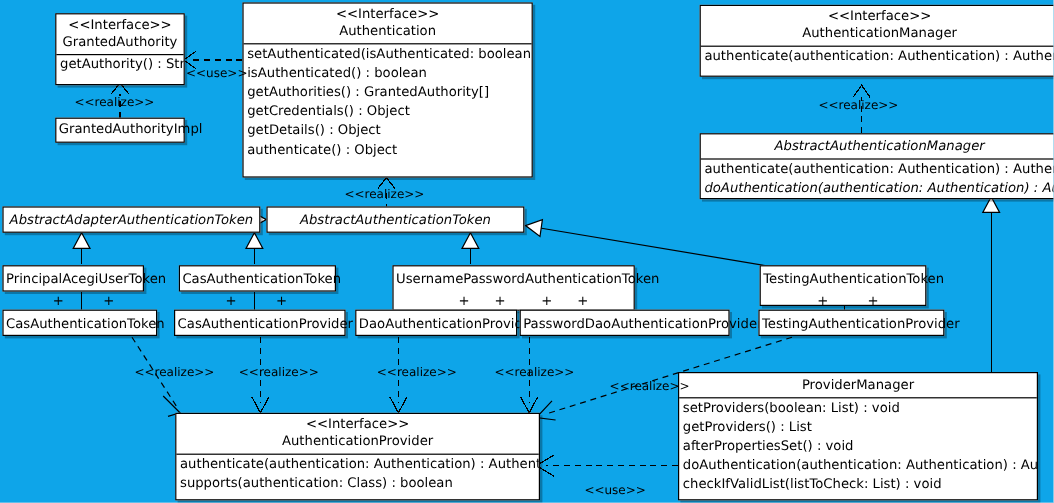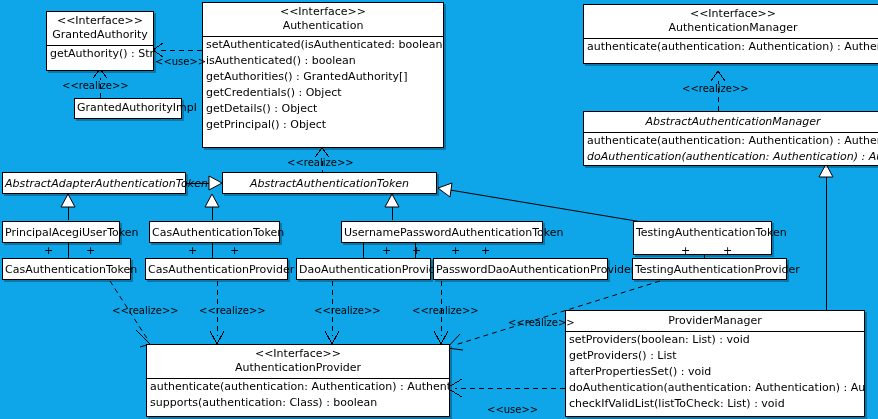--- a/index.html
+++ b/index.html
@@ -186,34 +186,34 @@
   <div class="uml-box" style="left:46px; top:11px; width:108px; height:60px;">
     <div class="box-header">
       <span class="stereo">&lt;&lt;Interface&gt;&gt;</span>
       <span class="cls-name">GrantedAuthority</span>
     </div>
     <div class="compartment">
       <div class="member">getAuthority() : String</div>
     </div>
   </div>
 
-  <div class="simple-box" style="left:46px; top:98px; width:108px; height:21px;margin-left:28px;">GrantedAuthorityImpl</div>
+  <div class="simple-box" style="left:46px; top:98px; width:108px; height:21px;">GrantedAuthorityImpl</div>
 
   <div class="uml-box" style="left:202px; top:2px; width:242px; height:146px;">
     <div class="box-header">
       <span class="stereo">&lt;&lt;Interface&gt;&gt;</span>
       <span class="cls-name">Authentication</span>
     </div>
     <div class="compartment">
       <div class="member">setAuthenticated(isAuthenticated: boolean) : void</div>
       <div class="member">isAuthenticated() : boolean</div>
       <div class="member">getAuthorities() : GrantedAuthority[]</div>
       <div class="member">getCredentials() : Object</div>
       <div class="member">getDetails() : Object</div>
-      <div class="member">getPrincipal() : Object</div>
+      <div class="member">authenticate() : Object</div>
     </div>
   </div>
 
   <div class="uml-box" style="left:583px; top:4px; width:300px; height:60px;">
     <div class="box-header">
       <span class="stereo">&lt;&lt;Interface&gt;&gt;</span>
       <span class="cls-name">AuthenticationManager</span>
     </div>
     <div class="compartment">
       <div class="member">authenticate(authentication: Authentication) : Authentication</div>
@@ -223,27 +223,27 @@
   <div class="uml-box" style="left:583px; top:111px; width:300px; height:55px;">
     <div class="box-header" style="padding-top:3px;">
       <span class="cls-name abstract">AbstractAuthenticationManager</span>
     </div>
     <div class="compartment">
       <div class="member">authenticate(authentication: Authentication) : Authentication</div>
       <div class="member abstract">doAuthentication(authentication: Authentication) : Authentication</div>
     </div>
   </div>
 
-  <div class="simple-box abstract" style="left:2px; top:172px; width:184px; height:22px; line-height:19px;">AbstractAdapterAuthenticationToken</div>
+  <div class="simple-box abstract" style="left:2px; top:172px; width:215px; height:22px; line-height:19px;">AbstractAdapterAuthenticationToken</div>
 
   <div class="simple-box abstract" style="left:222px; top:172px; width:215px; height:22px; line-height:19px;">AbstractAuthenticationToken</div>
 
   <div class="simple-box" style="left:2px; top:221px; width:118px; height:22px; line-height:19px;">PrincipalAcegiUserToken</div>
   <div class="simple-box" style="left:149px; top:221px; width:131px; height:22px; line-height:19px;">CasAuthenticationToken</div>
-  <div class="simple-box" style="left:341px; top:221px; width:202px; height:22px; line-height:19px;">UsernamePasswordAuthenticationToken</div>
+  <div class="simple-box" style="left:327px; top:221px; width:202px; height:38px; line-height:19px;">UsernamePasswordAuthenticationToken</div>
   <div class="simple-box" style="left:633px; top:221px; width:139px; height:34px; line-height:19px;">TestingAuthenticationToken</div>
 
   <div class="plus-mark" style="left:44px; top:246px;">+</div>
   <div class="plus-mark" style="left:86px; top:246px;">+</div>
   <div class="plus-mark" style="left:188px; top:246px;">+</div>
   <div class="plus-mark" style="left:230px; top:246px;">+</div>
   <div class="plus-mark" style="left:382px; top:246px;">+</div>
   <div class="plus-mark" style="left:412px; top:246px;">+</div>
   <div class="plus-mark" style="left:451px; top:246px;">+</div>
   <div class="plus-mark" style="left:481px; top:246px;">+</div>

